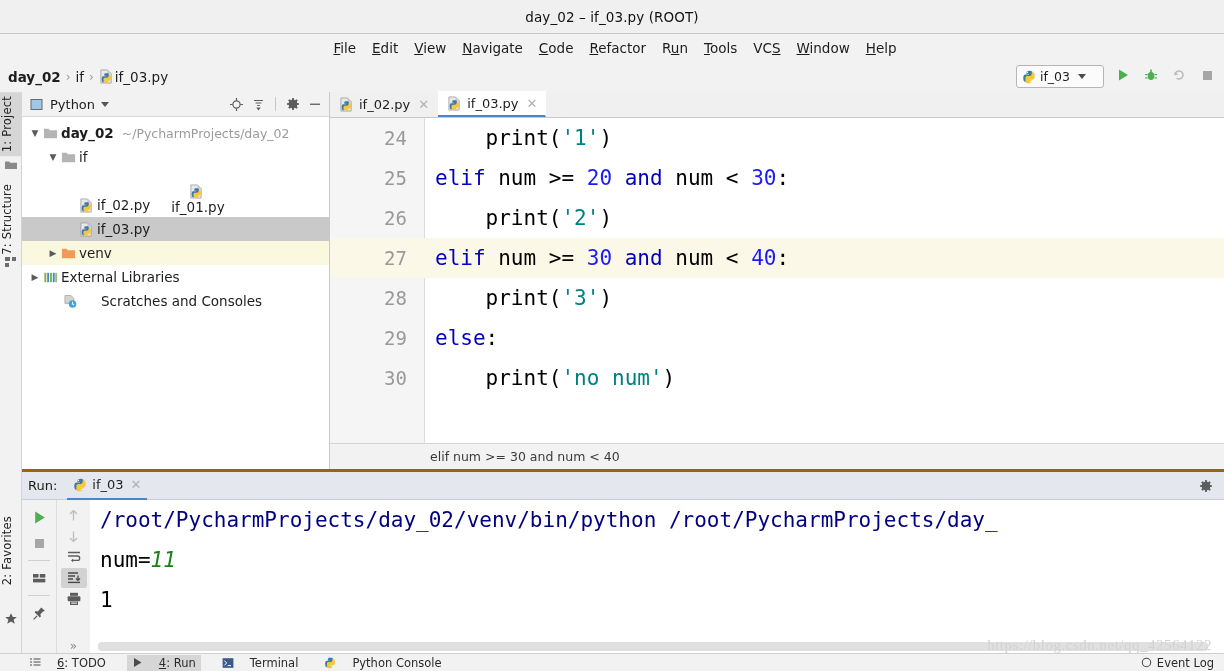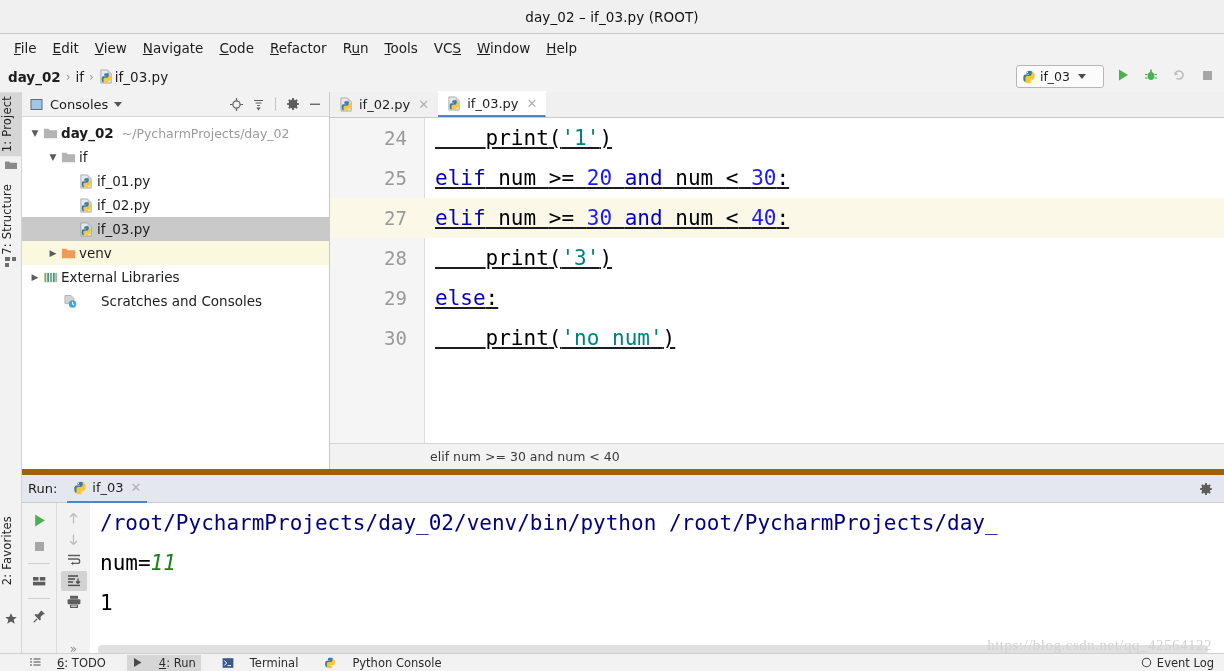--- a/index.html
+++ b/index.html
@@ -19,21 +19,21 @@
     background: #f0f0f0;
     border-bottom: 1px solid #c8c8c8;
     display: flex; align-items: center; justify-content: center;
   }
   .titlebar .title { font-size: 13.5px; color: #111; letter-spacing: .1px; }
 
   
   .menubar {
     position: absolute; left: 0; top: 34px; width: 1224px; height: 27px;
     background: #f2f2f2;
-    display: flex; align-items: center; padding-left: 6px;
+    display: flex; align-items: center; padding-left: 6px; justify-content: center;
   }
   .menu-item {
     padding: 2px 8px; font-size: 13.5px; color: #1c1c1c; cursor: default;
     white-space: nowrap;
   }
   .menu-item .mn { text-decoration: underline; }
 
   
   .navbar {
     position: absolute; left: 0; top: 61px; width: 1224px; height: 31px;
@@ -130,39 +130,39 @@
   .cline {
     position: relative; height: 40px; display: flex; align-items: center;
     font-family: "DejaVu Sans Mono", "Liberation Mono", monospace;
     font-size: 21px; white-space: pre;
   }
   .cline.cur { background: #fbf8e8; }
   .lnum {
     width: 95px; flex: 0 0 95px; text-align: right; padding-right: 18px;
     color: #999999; font-size: 19px;
   }
-  .ctext { padding-left: 10px; text-decoration: underline; }
+  .ctext { padding-left: 10px; }
   .kw { color: #0000c0; font-weight: normal; }
   .fn { color: #000000; }
   .str { color: #008080; }
   .num { color: #1a1aff; }
   .op { color: #000000; }
   .pl { color: #000000; }
 
   .edstatus {
     position: absolute; left: 330px; top: 443px; width: 894px; height: 26px;
     background: #f2f2f2; border-top: 1px solid #d5d5d5;
     display: flex; align-items: center; padding-left: 100px;
     font-size: 12.5px; color: #3a3a3a;
   }
 
   
   .runwin {
     position: absolute; left: 22px; top: 469px; width: 1202px; height: 184px;
-    background: #f2f2f2; border-top: 6px solid #a16207;
+    background: #f2f2f2; border-top: 3px solid #a16207;
   }
   .runhead {
     height: 28px; background: #e4e7ee;
     display: flex; align-items: center; padding-left: 6px; gap: 10px;
     border-bottom: 1px solid #cdcdcd;
   }
   .runhead .runlbl { font-size: 13px; color: #1c1c1c; }
   .runtab {
     height: 28px; display: flex; align-items: center; gap: 5px;
     padding: 0 6px; font-size: 13px; border-bottom: 2px solid #4a86c8;
@@ -340,21 +340,21 @@
     </div>
   </div>
 
   <div class="projpanel">
     <div class="projhead">
       <span class="ph-icon">
         <svg width="13" height="13" viewBox="0 0 13 13">
             <rect x="1" y="1.5" width="11" height="10" fill="#9fc7e8" stroke="#6a6a6a" stroke-width="1"></rect>
           </svg>
       </span>
-      <span class="label">Consoles</span>
+      <span class="label">Python</span>
       <span class="caret" style="border-top-color:#555;width:0;height:0;border-left:4px solid transparent;border-right:4px solid transparent;border-top:5px solid #555;"></span>
       <span class="sp"></span>
       <span class="ph-icon">
         <svg width="15" height="15" viewBox="0 0 15 15">
           <circle cx="7.5" cy="7.5" r="3.6" fill="none" stroke="#5d5d5d" stroke-width="1.2"></circle>
           <path d="M7.5 1v2.6M7.5 11.4V14M1 7.5h2.6M11.4 7.5H14" stroke="#5d5d5d" stroke-width="1.2"></path>
         </svg>
       </span>
       <span class="ph-icon">
         <svg width="15" height="15" viewBox="0 0 15 15">
@@ -388,21 +388,21 @@
         </div>
         <div class="trow" style="padding-left: 24px;">
           <span class="arrow">▼</span>
           <span class="ticon">
             <svg width="15" height="15" viewBox="0 0 16 16">
               <path d="M1 3h5l1.2 1.5H15V13H1z" fill="#b4b4b4"></path>
             </svg>
           </span>
           <span class="tlabel">if</span>
         </div>
-        <div class="trow" style="padding-left: 42px;">
+        <div class="trow" style="padding-left: 42px; flex-direction: column;">
           <span class="arrow"></span>
           <span class="ticon">
             <svg width="15" height="15" viewBox="0 0 16 16">
               <path d="M2 1h7l4 4v10H2z" fill="#e8e8e8" stroke="#9a9a9a" stroke-width=".8"></path>
               <path d="M9 1l4 4H9z" fill="#c7c7c7"></path>
               <path d="M7.6 4.6c-1.5 0-2 .7-2 1.5v1.1h2.1v.4H4.9c-.9 0-1.6.5-1.9 1.6-.2 1.2-.2 2 0 3.2.2 1 .8 1.6 1.7 1.6h.7v-1.4c0-1 .8-1.8 1.9-1.8h2c.8 0 1.5-.7 1.5-1.5V6.1c0-.8-.7-1.4-1.5-1.5-.5 0-1.1 0-1.7 0z" fill="#3c78aa"></path>
               <path d="M8 15.4c1.5 0 2-.7 2-1.5v-1.1H7.9v-.4h2.8c.9 0 1.6-.5 1.9-1.6.2-1.2.2-2 0-3.2-.2-1-.8-1.6-1.7-1.6h-.7v1.4c0 1-.8 1.8-1.9 1.8h-2c-.8 0-1.5.7-1.5 1.5v2.2c0 .8.7 1.4 1.5 1.5.5 0 1.1 0 1.7 0z" fill="#f5c83b"></path>
             </svg>
           </span>
           <span class="tlabel">if_01.py</span>
@@ -492,20 +492,21 @@
         <span>if_03.py</span>
         <span class="x">✕</span>
       </div>
     </div>
 
   <div class="editor">
     <div class="gutter"></div>
     <div class="codearea" id="code-area">
         <div class="cline"><span class="lnum">24</span><span class="ctext"><span class="pl">    </span><span class="fn">print</span><span class="op">(</span><span class="str">'1'</span><span class="op">)</span></span></div>
         <div class="cline"><span class="lnum">25</span><span class="ctext"><span class="kw">elif</span><span class="pl"> num </span><span class="op">&gt;=</span><span class="pl"> </span><span class="num">20</span><span class="pl"> </span><span class="kw">and</span><span class="pl"> num </span><span class="op">&lt;</span><span class="pl"> </span><span class="num">30</span><span class="op">:</span></span></div>
+        <div class="cline"><span class="lnum">26</span><span class="ctext"><span class="pl">    </span><span class="fn">print</span><span class="op">(</span><span class="str">'2'</span><span class="op">)</span></span></div>
         <div class="cline cur"><span class="lnum">27</span><span class="ctext"><span class="kw">elif</span><span class="pl"> num </span><span class="op">&gt;=</span><span class="pl"> </span><span class="num">30</span><span class="pl"> </span><span class="kw">and</span><span class="pl"> num </span><span class="op">&lt;</span><span class="pl"> </span><span class="num">40</span><span class="op">:</span></span></div>
         <div class="cline"><span class="lnum">28</span><span class="ctext"><span class="pl">    </span><span class="fn">print</span><span class="op">(</span><span class="str">'3'</span><span class="op">)</span></span></div>
         <div class="cline"><span class="lnum">29</span><span class="ctext"><span class="kw">else</span><span class="op">:</span></span></div>
         <div class="cline"><span class="lnum">30</span><span class="ctext"><span class="pl">    </span><span class="fn">print</span><span class="op">(</span><span class="str">'no num'</span><span class="op">)</span></span></div>
       </div>
   </div>
 
   <div class="edstatus">
     <span>elif num &gt;= 30 and num &lt; 40</span>
   </div>

